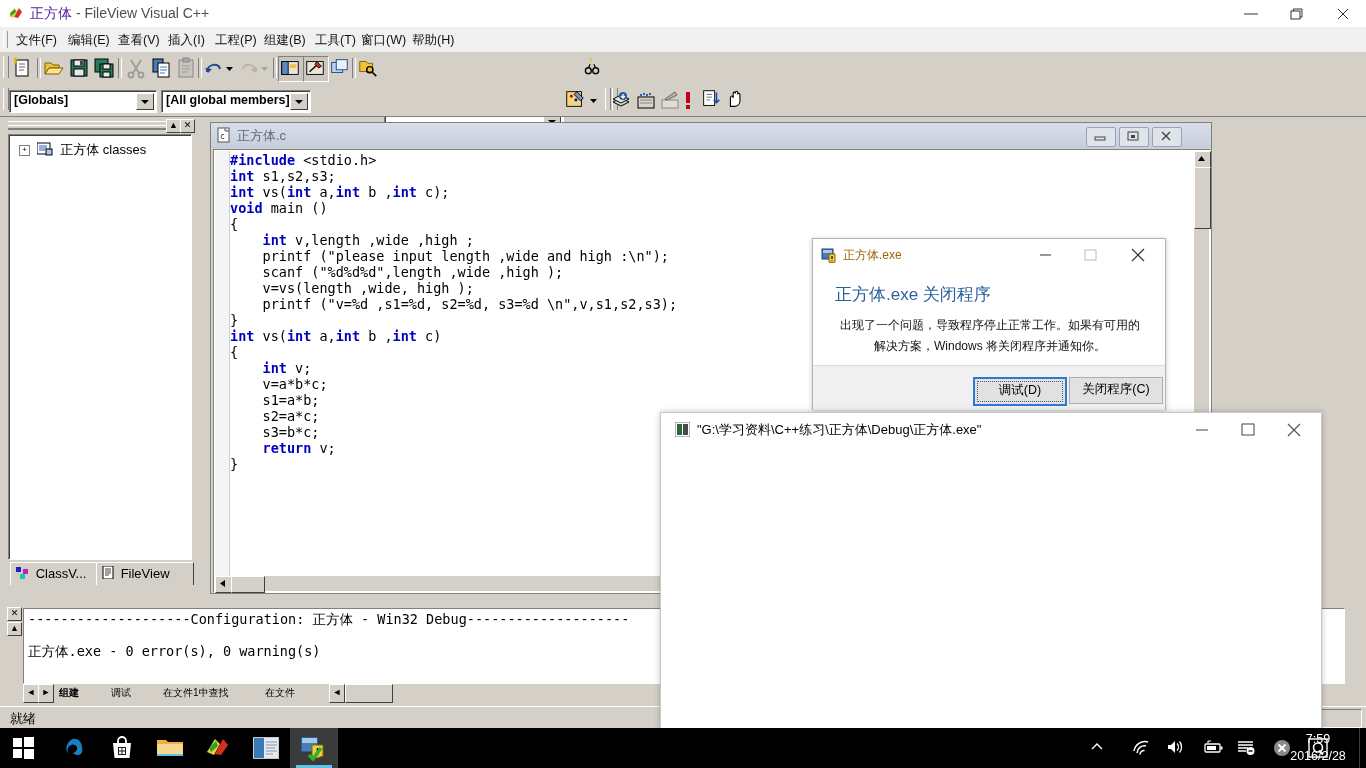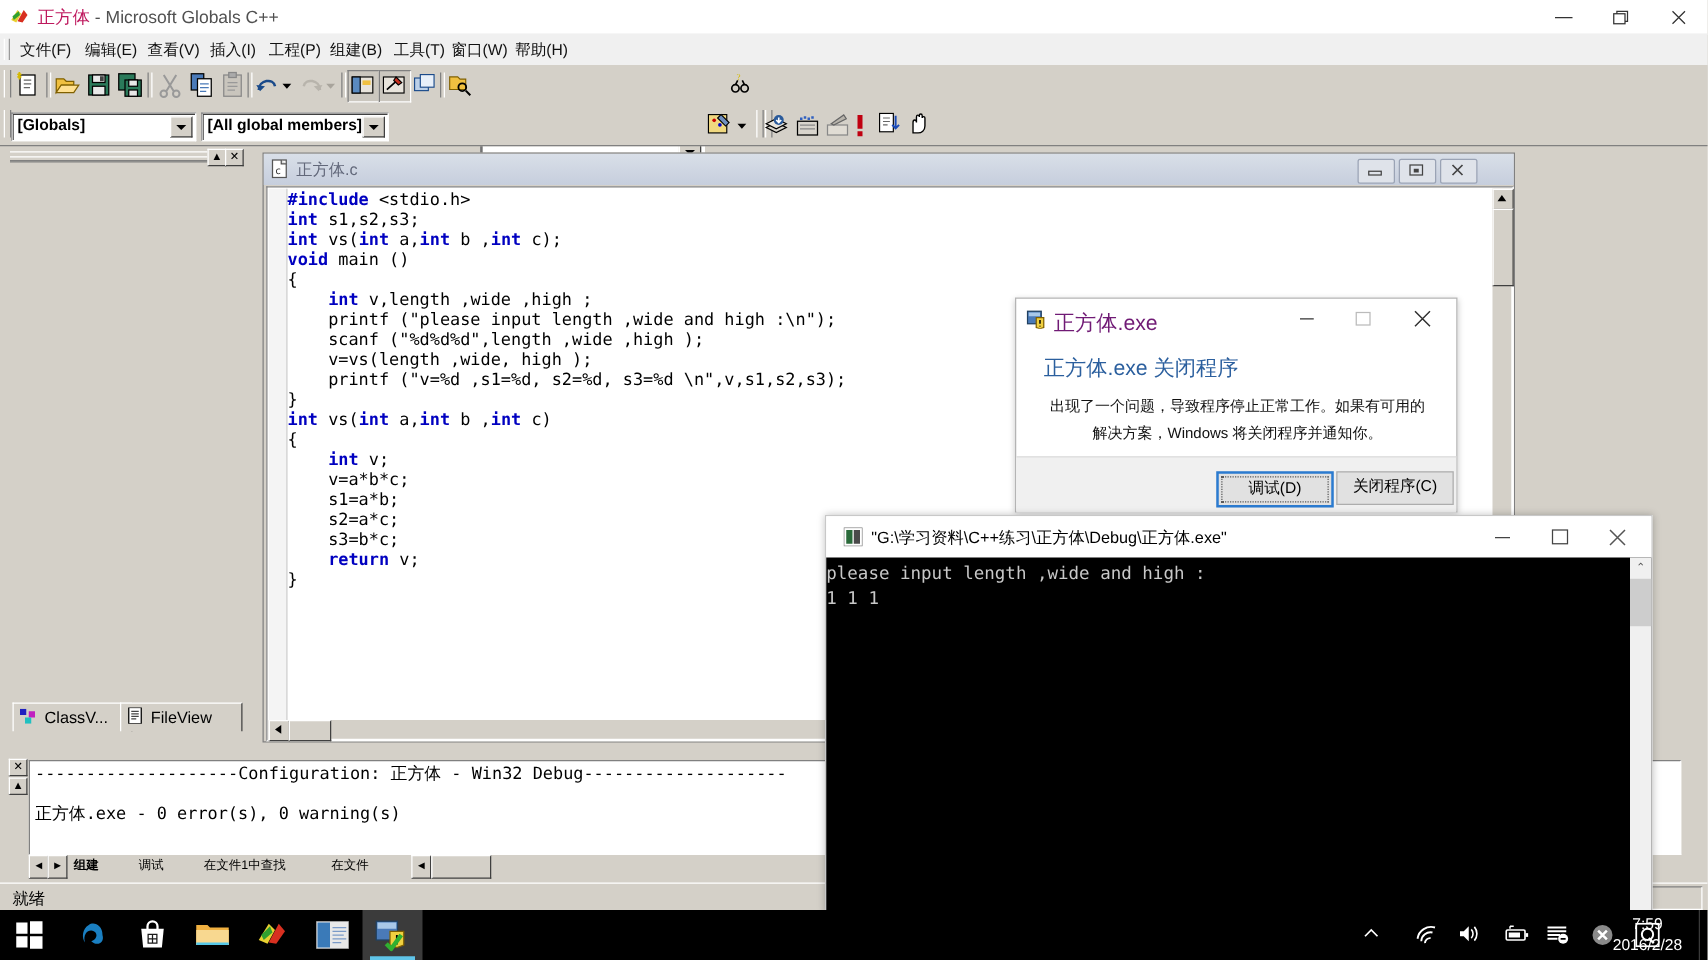--- a/index.html
+++ b/index.html
@@ -10,21 +10,21 @@
     background:#ffffff;
     position:relative;
     -webkit-font-smoothing:none;
   }
   
   #vc-window{position:absolute;left:0;top:0;width:1366px;height:728px;background:#d4d0c8;}
   
   #vc-titlebar{position:absolute;left:0;top:0;width:1366px;height:27px;background:#ffffff;border-bottom:1px solid #e8e8e8;}
   #vc-titlebar .app-ico{position:absolute;left:7px;top:5px;width:17px;height:17px;}
   #vc-title-text{position:absolute;left:30px;top:5px;font-size:14px;color:#505050;white-space:nowrap;}
-  #vc-title-text .doc{color:#be185d;}
+  #vc-title-text .doc{color:#4c1d95;}
   .wbtn{position:absolute;top:0;width:46px;height:27px;cursor:default;}
   .wbtn svg{position:absolute;left:15px;top:8px;}
   
   #vc-menubar{position:absolute;left:0;top:27px;width:1366px;height:25px;background:#f0f0f0;border-bottom:1px solid #d8d8d8;}
   #vc-menubar .grip{position:absolute;left:3px;top:4px;width:3px;height:17px;border-left:1px solid #fff;border-right:1px solid #9a9a9a;}
   .menu-item{position:absolute;top:4px;height:18px;line-height:18px;padding:0 6px;font-size:12.5px;color:#111;white-space:nowrap;cursor:default;}
   
   #net-widget{position:absolute;left:1153px;top:28px;width:101px;height:23px;background:#54b3ef;border:1px solid #3a9ad8;border-radius:3px;}
   #net-widget .ico{position:absolute;left:0;top:0;width:29px;height:21px;background:#2196e0;border-radius:2px 0 0 2px;}
   #net-widget .txt{position:absolute;left:32px;top:3px;font-size:11.5px;color:#ffffff;white-space:nowrap;}
@@ -80,21 +80,21 @@
   .out-tab{position:absolute;top:0;height:17px;line-height:17px;font-size:10px;white-space:nowrap;color:#000;}
   .out-tab.active{font-weight:bold;}
   
   #vc-status{position:absolute;left:0;top:706px;width:1366px;height:22px;background:#d4d0c8;border-top:1px solid #fff;}
   #vc-status .txt{position:absolute;left:10px;top:3px;font-size:13px;color:#000;}
   #vc-status .cell{position:absolute;top:2px;height:17px;border:1px solid #808080;border-right-color:#fff;border-bottom-color:#fff;}
   
   #crash{position:absolute;left:812px;top:238px;width:352px;height:170px;background:#ffffff;border:1px solid #b4b4b4;box-shadow:0 1px 5px rgba(0,0,0,.22);}
   #crash-title{position:absolute;left:0;top:0;width:352px;height:32px;}
   #crash-title .ico{position:absolute;left:8px;top:8px;width:16px;height:16px;}
-  #crash-title .txt{position:absolute;left:30px;top:8px;font-size:17px;color:#701a75;}
+  #crash-title .txt{position:absolute;left:30px;top:8px;font-size:12px;color:#a16207;}
   .cw-btn{position:absolute;top:0;width:45px;height:31px;}
   #crash-head{position:absolute;left:22px;top:44px;font-size:17px;color:#2b5f9e;white-space:nowrap;}
   #crash-body{position:absolute;left:22px;top:76px;width:310px;font-size:12px;line-height:21px;color:#111;text-align:center;}
   #crash-foot{position:absolute;left:0;top:126px;width:352px;height:44px;background:#f0f0f0;border-top:1px solid #dcdcdc;}
   .dlg-btn{position:absolute;top:11px;height:25px;background:#e1e1e1;border:1px solid #adadad;font-size:12.5px;text-align:center;line-height:23px;color:#000;}
   .dlg-btn.default{border:2px solid #2b7bd0;line-height:21px;}
   .dlg-btn.default .inner{position:absolute;left:2px;top:2px;right:2px;bottom:2px;border:1px dotted #5a5a5a;line-height:17px;}
   
   #console{position:absolute;left:660px;top:412px;width:660px;height:316px;background:#ffffff;border:1px solid #c8c8c8;box-shadow:0 0 6px rgba(0,0,0,.25);}
   #con-title{position:absolute;left:0;top:0;width:660px;height:33px;background:#ffffff;}
@@ -123,21 +123,21 @@
 <div id="vc-window">
 
   <div id="vc-titlebar">
     <span class="app-ico">
       <svg width="17" height="17" viewBox="0 0 17 17">
         <path d="M2 11 L7 3 L10 6 L6 13 Z" fill="#e8d030"></path>
         <path d="M7 12 L12 3 L15 7 L11 13 Z" fill="#d83020"></path>
         <path d="M3 8 L8 4 L9 7 L4 11 Z" fill="#30a030"></path>
       </svg>
     </span>
-    <div id="vc-title-text"><span class="doc">正方体</span><span> - Microsoft Globals C++</span></div>
+    <div id="vc-title-text"><span class="doc">正方体</span><span> - FileView Visual C++</span></div>
     <div class="wbtn" style="right:92px;">
       <svg width="16" height="11" viewBox="0 0 16 11">
           <path d="M1 6 H15" stroke="#333" stroke-width="1"></path>
         </svg>
     </div>
     <div class="wbtn" style="right:46px;">
       <svg width="16" height="12" viewBox="0 0 16 12">
           <rect x="2" y="3" width="9" height="8" fill="none" stroke="#333"></rect>
           <path d="M4.5 3 V1 H13 V9 H11" fill="none" stroke="#333"></path>
         </svg>
@@ -374,20 +374,33 @@
         </svg>
     </div>
   </div>
 
   <div id="classview">
     <div id="cv-gripbar">
       <span class="lines"></span>
       <span class="lines2"></span>
       <span class="cv-mini" style="left:160px;">▲</span>
       <span class="cv-mini" style="left:174px;">✕</span>
+    </div>
+    <div id="cv-tree">
+      <div id="cv-root">
+        <span class="plus">+</span>
+        <span style="display:inline-block;vertical-align:middle;margin-right:4px;">
+          <svg width="16" height="14" viewBox="0 0 16 14">
+              <rect x="0" y="1" width="13" height="11" fill="#fff" stroke="#000"></rect>
+              <path d="M2 4h8M2 6h8M2 8h6" stroke="#3060c0"></path>
+              <rect x="9" y="7" width="6" height="6" fill="#b0c8e8" stroke="#000"></rect>
+            </svg>
+        </span>
+        <span class="lbl">正方体 classes</span>
+      </div>
     </div>
     <div id="cv-tabs">
       <div class="cv-tab" style="left:0;width:84px;">
         <span style="display:inline-block;vertical-align:middle;margin-right:3px;">
           <svg width="13" height="12" viewBox="0 0 13 12">
               <rect x="0" y="0" width="5" height="5" fill="#2020c0"></rect>
               <rect x="7" y="2" width="5" height="5" fill="#c020c0"></rect>
               <rect x="4" y="7" width="5" height="5" fill="#20c0c0"></rect>
             </svg>
         </span>
@@ -545,28 +558,20 @@
       <svg width="46" height="33" viewBox="0 0 46 33">
           <rect x="17" y="11" width="12" height="11" fill="none" stroke="#444"></rect>
         </svg>
     </span>
     <span class="cn-btn" style="left:610px;">
       <svg width="46" height="33" viewBox="0 0 46 33">
           <path d="M17 11 L29 23 M29 11 L17 23" stroke="#555" stroke-width="1.2"></path>
         </svg>
     </span>
   </div>
-  <div id="con-client">
-    <div id="con-text">please input length ,wide and high :
-1 1 1</div>
-    <div id="con-vscroll">
-      <span class="up">⌃</span>
-      <span class="thumb"></span>
-    </div>
-  </div>
 </div>
 
 <div id="taskbar">
   <div class="tb-item" style="left:0;">
     <svg width="24" height="24" viewBox="0 0 24 24" style="position:absolute;left:12px;top:8px;">
         <rect x="1" y="2" width="9" height="9" fill="#fff"></rect>
         <rect x="12" y="1" width="10" height="10" fill="#fff"></rect>
         <rect x="1" y="13" width="9" height="9" fill="#fff"></rect>
         <rect x="12" y="13" width="10" height="10" fill="#fff"></rect>
       </svg>

